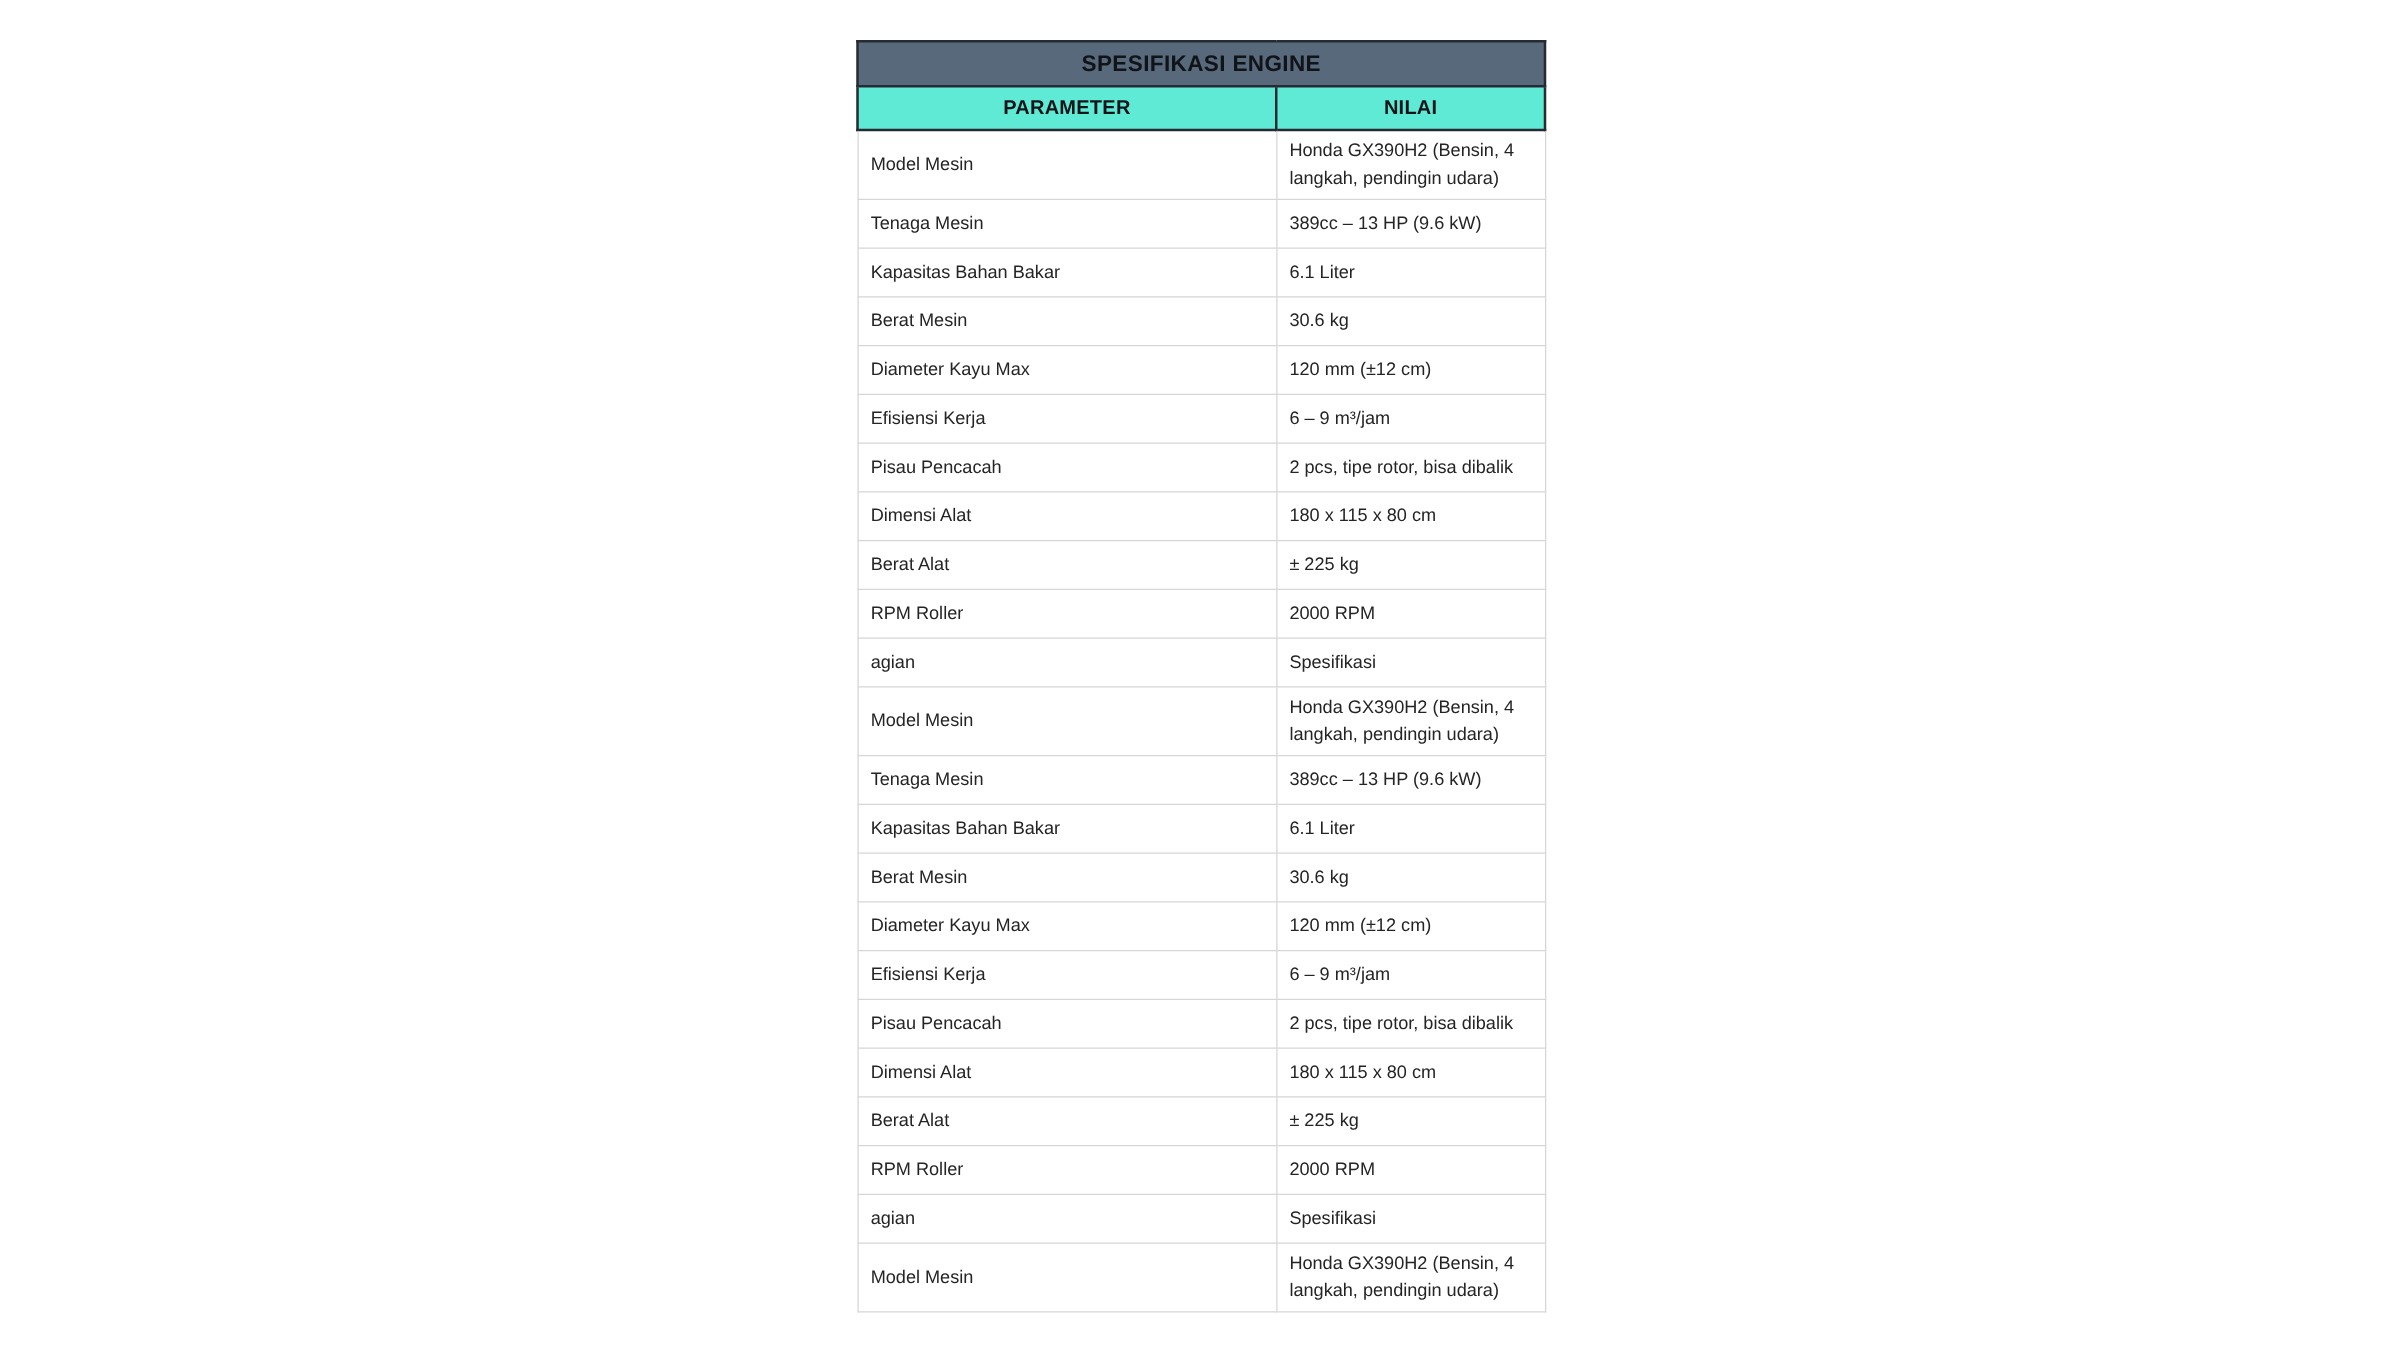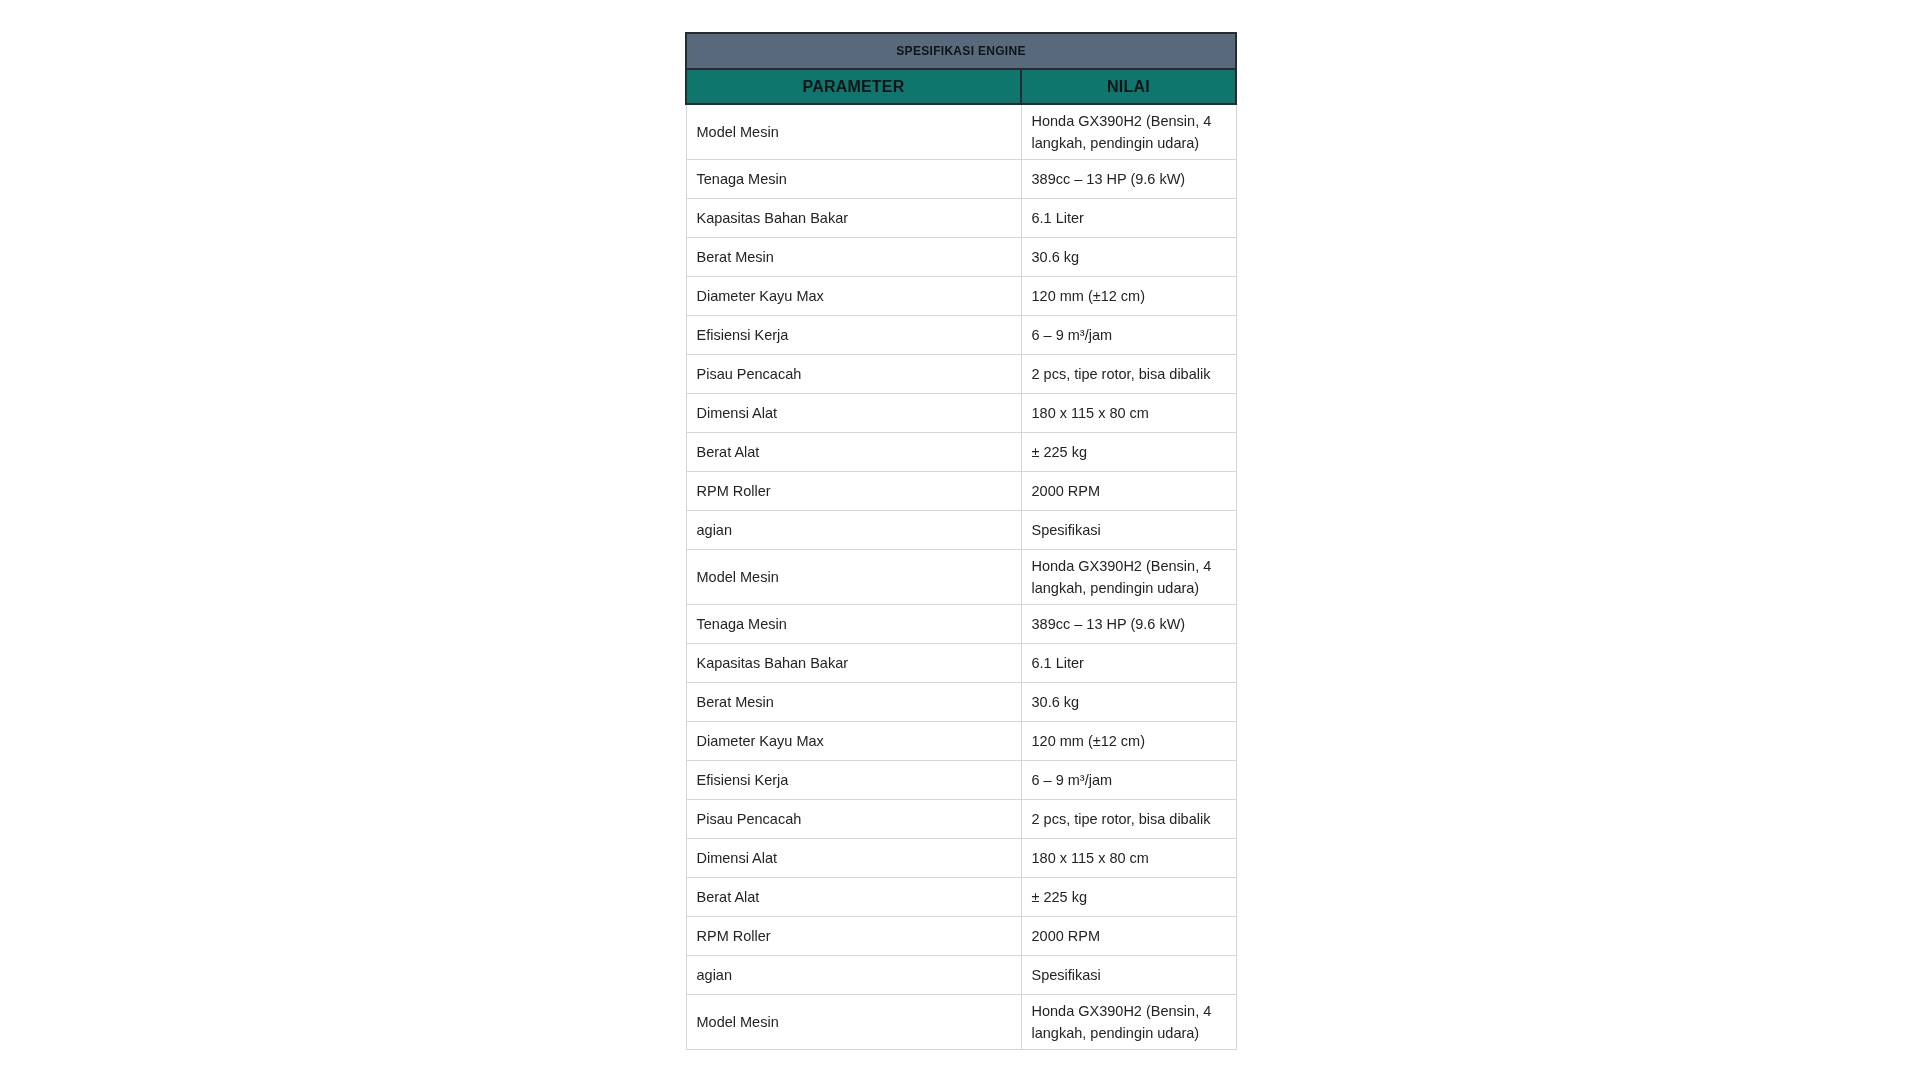--- a/index.html
+++ b/index.html
@@ -28,31 +28,31 @@
   }
   col.c-param { width: 335px; }
   col.c-value { width: 215px; }
 
   th, td { box-sizing: border-box; }
 
   th.title-cell {
     height: 36px;
     background: #57697b;
     border: 2px solid #262b33;
-    font-size: 12px;
+    font-size: 18px;
     font-weight: bold;
     letter-spacing: 0.3px;
     text-align: center;
     vertical-align: middle;
     color: #101418;
     padding: 0;
   }
   th.col-head {
     height: 35px;
-    background: #0f766e;
+    background: #5eead4;
     border: 2px solid #262b33;
     font-size: 16px;
     font-weight: bold;
     letter-spacing: 0.2px;
     text-align: center;
     vertical-align: middle;
     color: #101418;
     padding: 0;
   }
   td {

